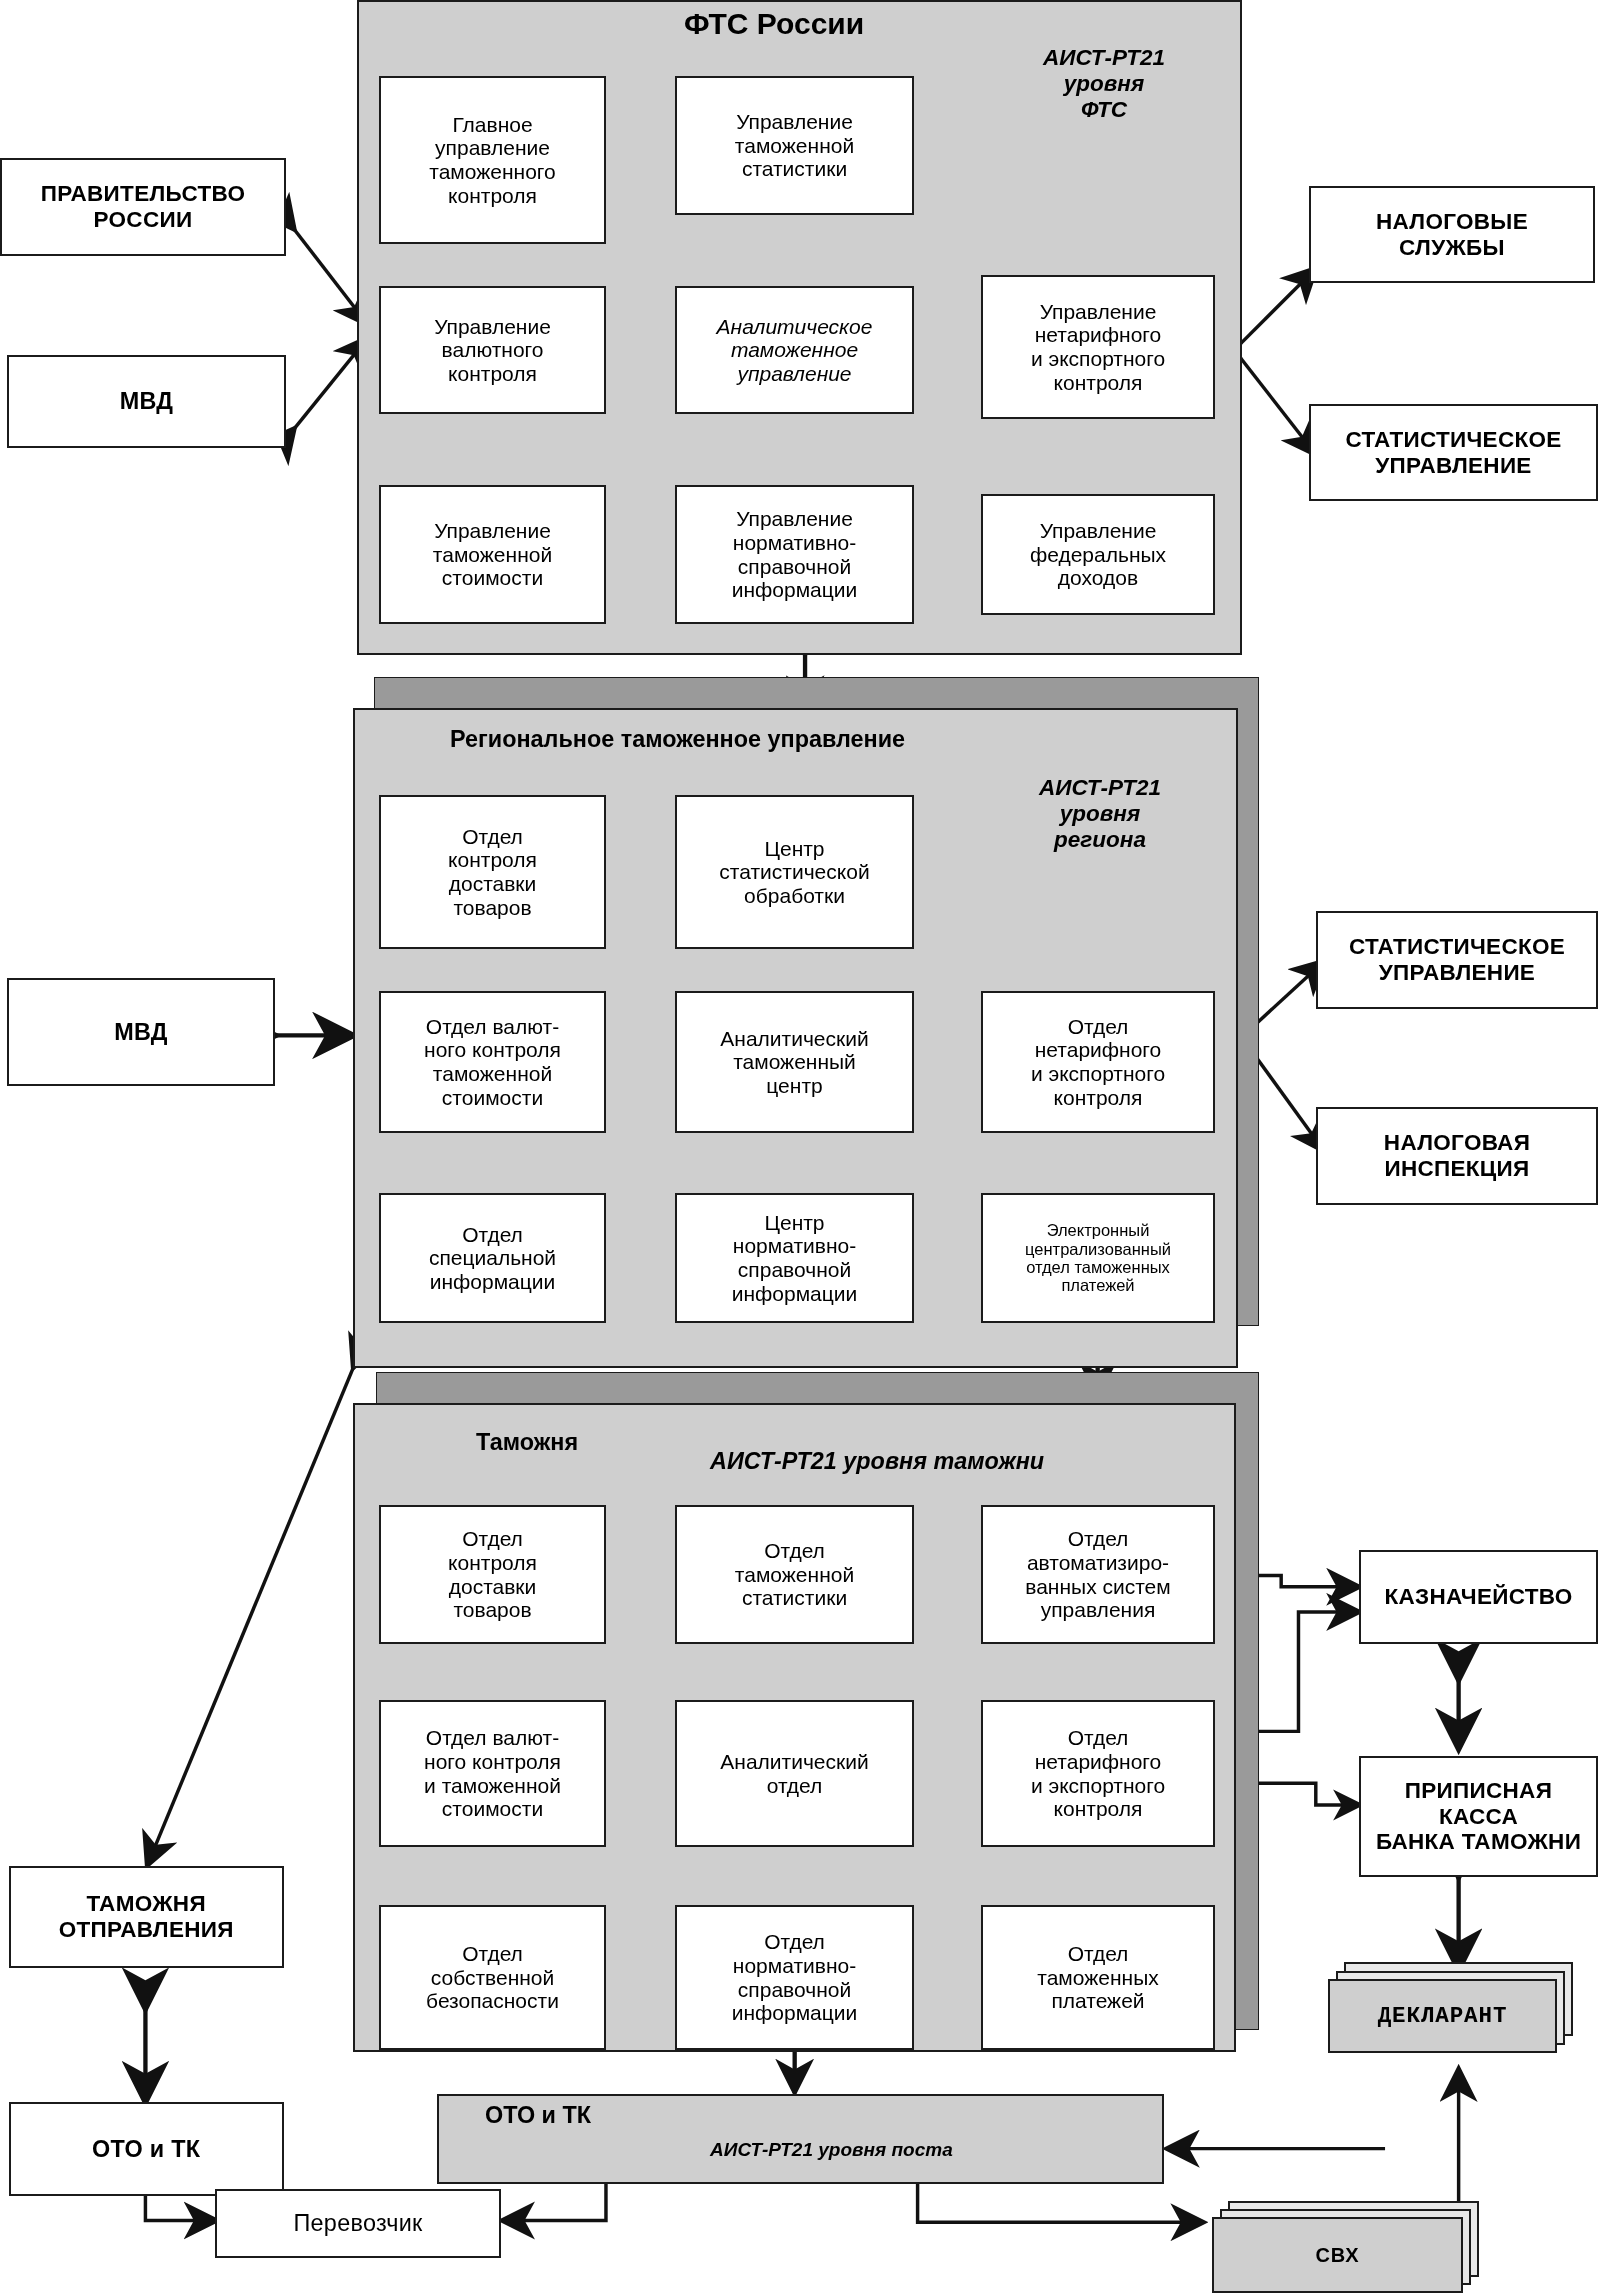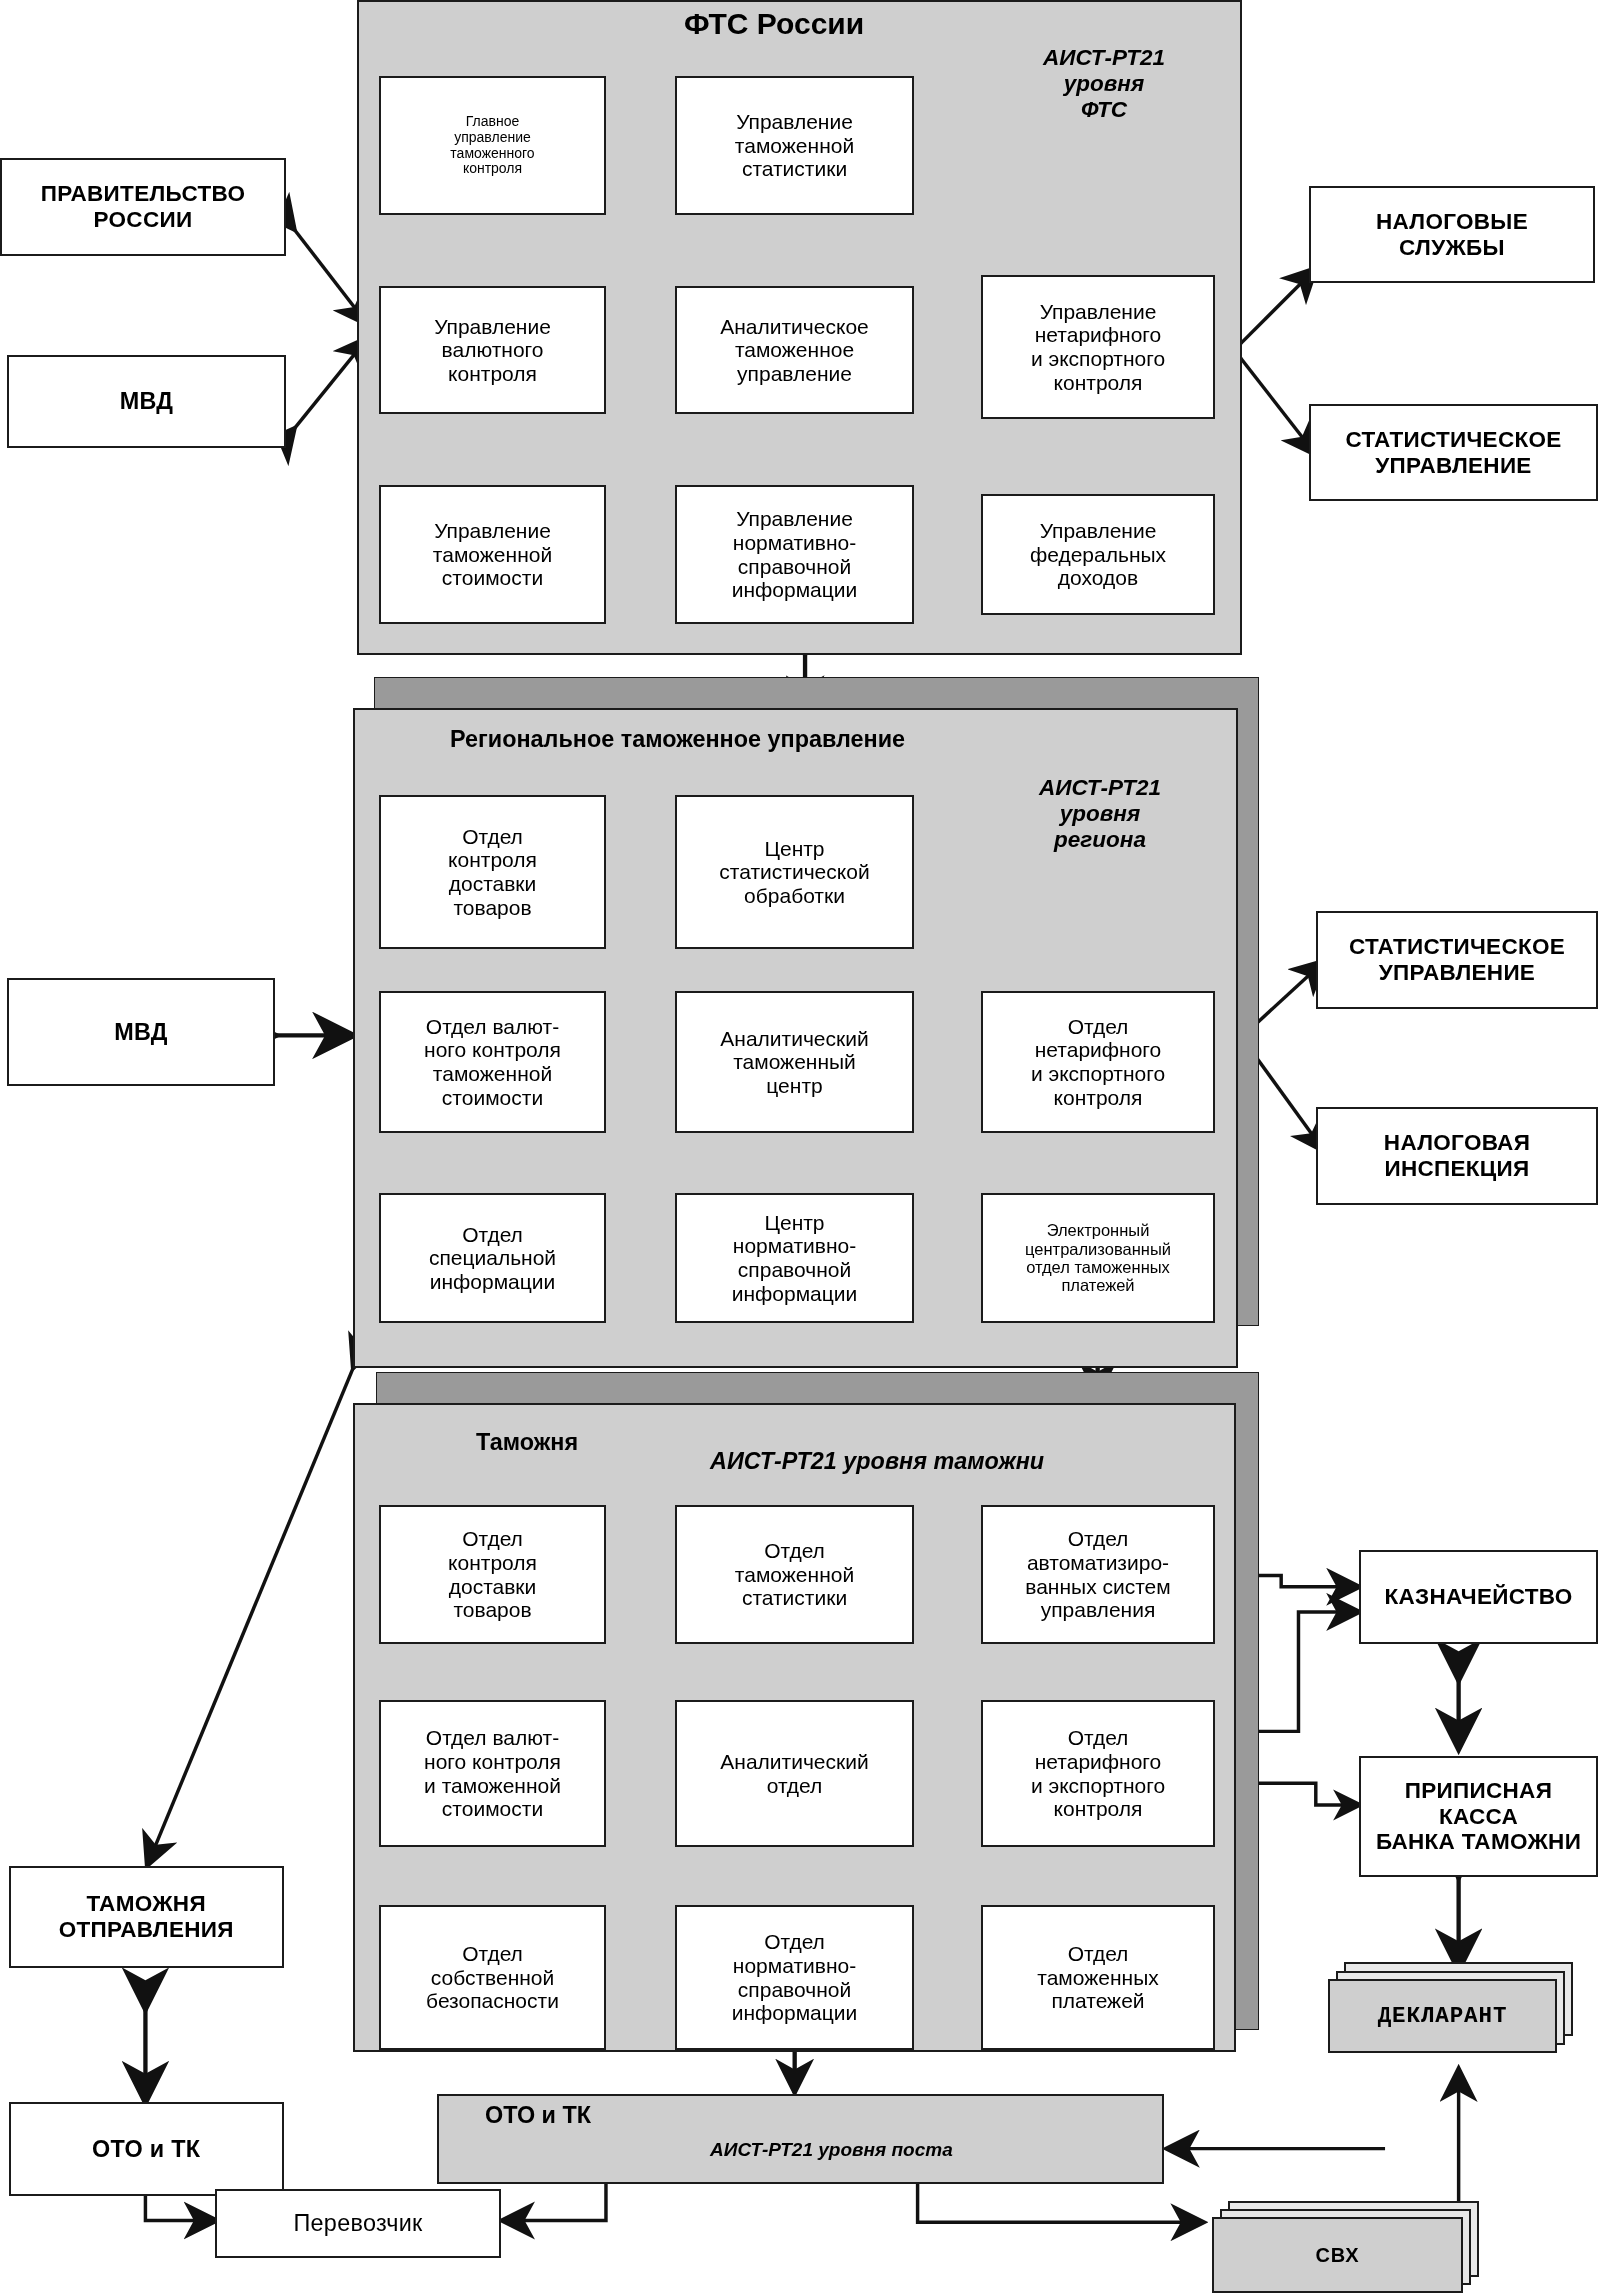--- a/index.html
+++ b/index.html
@@ -152,39 +152,39 @@
 
     <path class="ln-thin" d="M1060,2520 L1060,2567 L1390,2567" marker-end="url(#ah)"></path>
   </svg>
 
   <div class="abs panel" style="left:357px;top:0px;width:885px;height:655px;"></div>
   <div class="panel-title" style="left:684px;top:7px;font-size:30px;">ФТС России</div>
   <div class="panel-sub" style="left:1000px;top:45px;width:208px;font-size:22.5px;">АИСТ-РТ21
 уровня
 ФТС</div>
 
-  <div class="abs node" style="left:379px;top:76px;width:227px;height:139px;font-size:14px;">
+  <div class="abs node" style="left:379px;top:76px;width:227px;height:168px;font-size:21px;">
     <span style="white-space:pre-line;">Главное
 управление
 таможенного
 контроля</span>
     </div>
   <div class="abs node" style="left:675px;top:76px;width:239px;height:139px;font-size:21px;">
     <span style="white-space:pre-line;">Управление
 таможенной
 статистики</span>
     </div>
 
   <div class="abs node" style="left:379px;top:286px;width:227px;height:128px;font-size:21px;">
     <span style="white-space:pre-line;">Управление
 валютного
 контроля</span>
     </div>
   <div class="abs node" style="left:675px;top:286px;width:239px;height:128px;font-size:21px;">
-    <span style="white-space:pre-line;">Аналитическое
+    <span style="white-space:pre-line;font-style:italic;">Аналитическое
 таможенное
 управление</span>
     </div>
   <div class="abs node" style="left:981px;top:275px;width:234px;height:144px;font-size:21px;">
     <span style="white-space:pre-line;">Управление
 нетарифного
 и экспортного
 контроля</span>
     </div>
 

